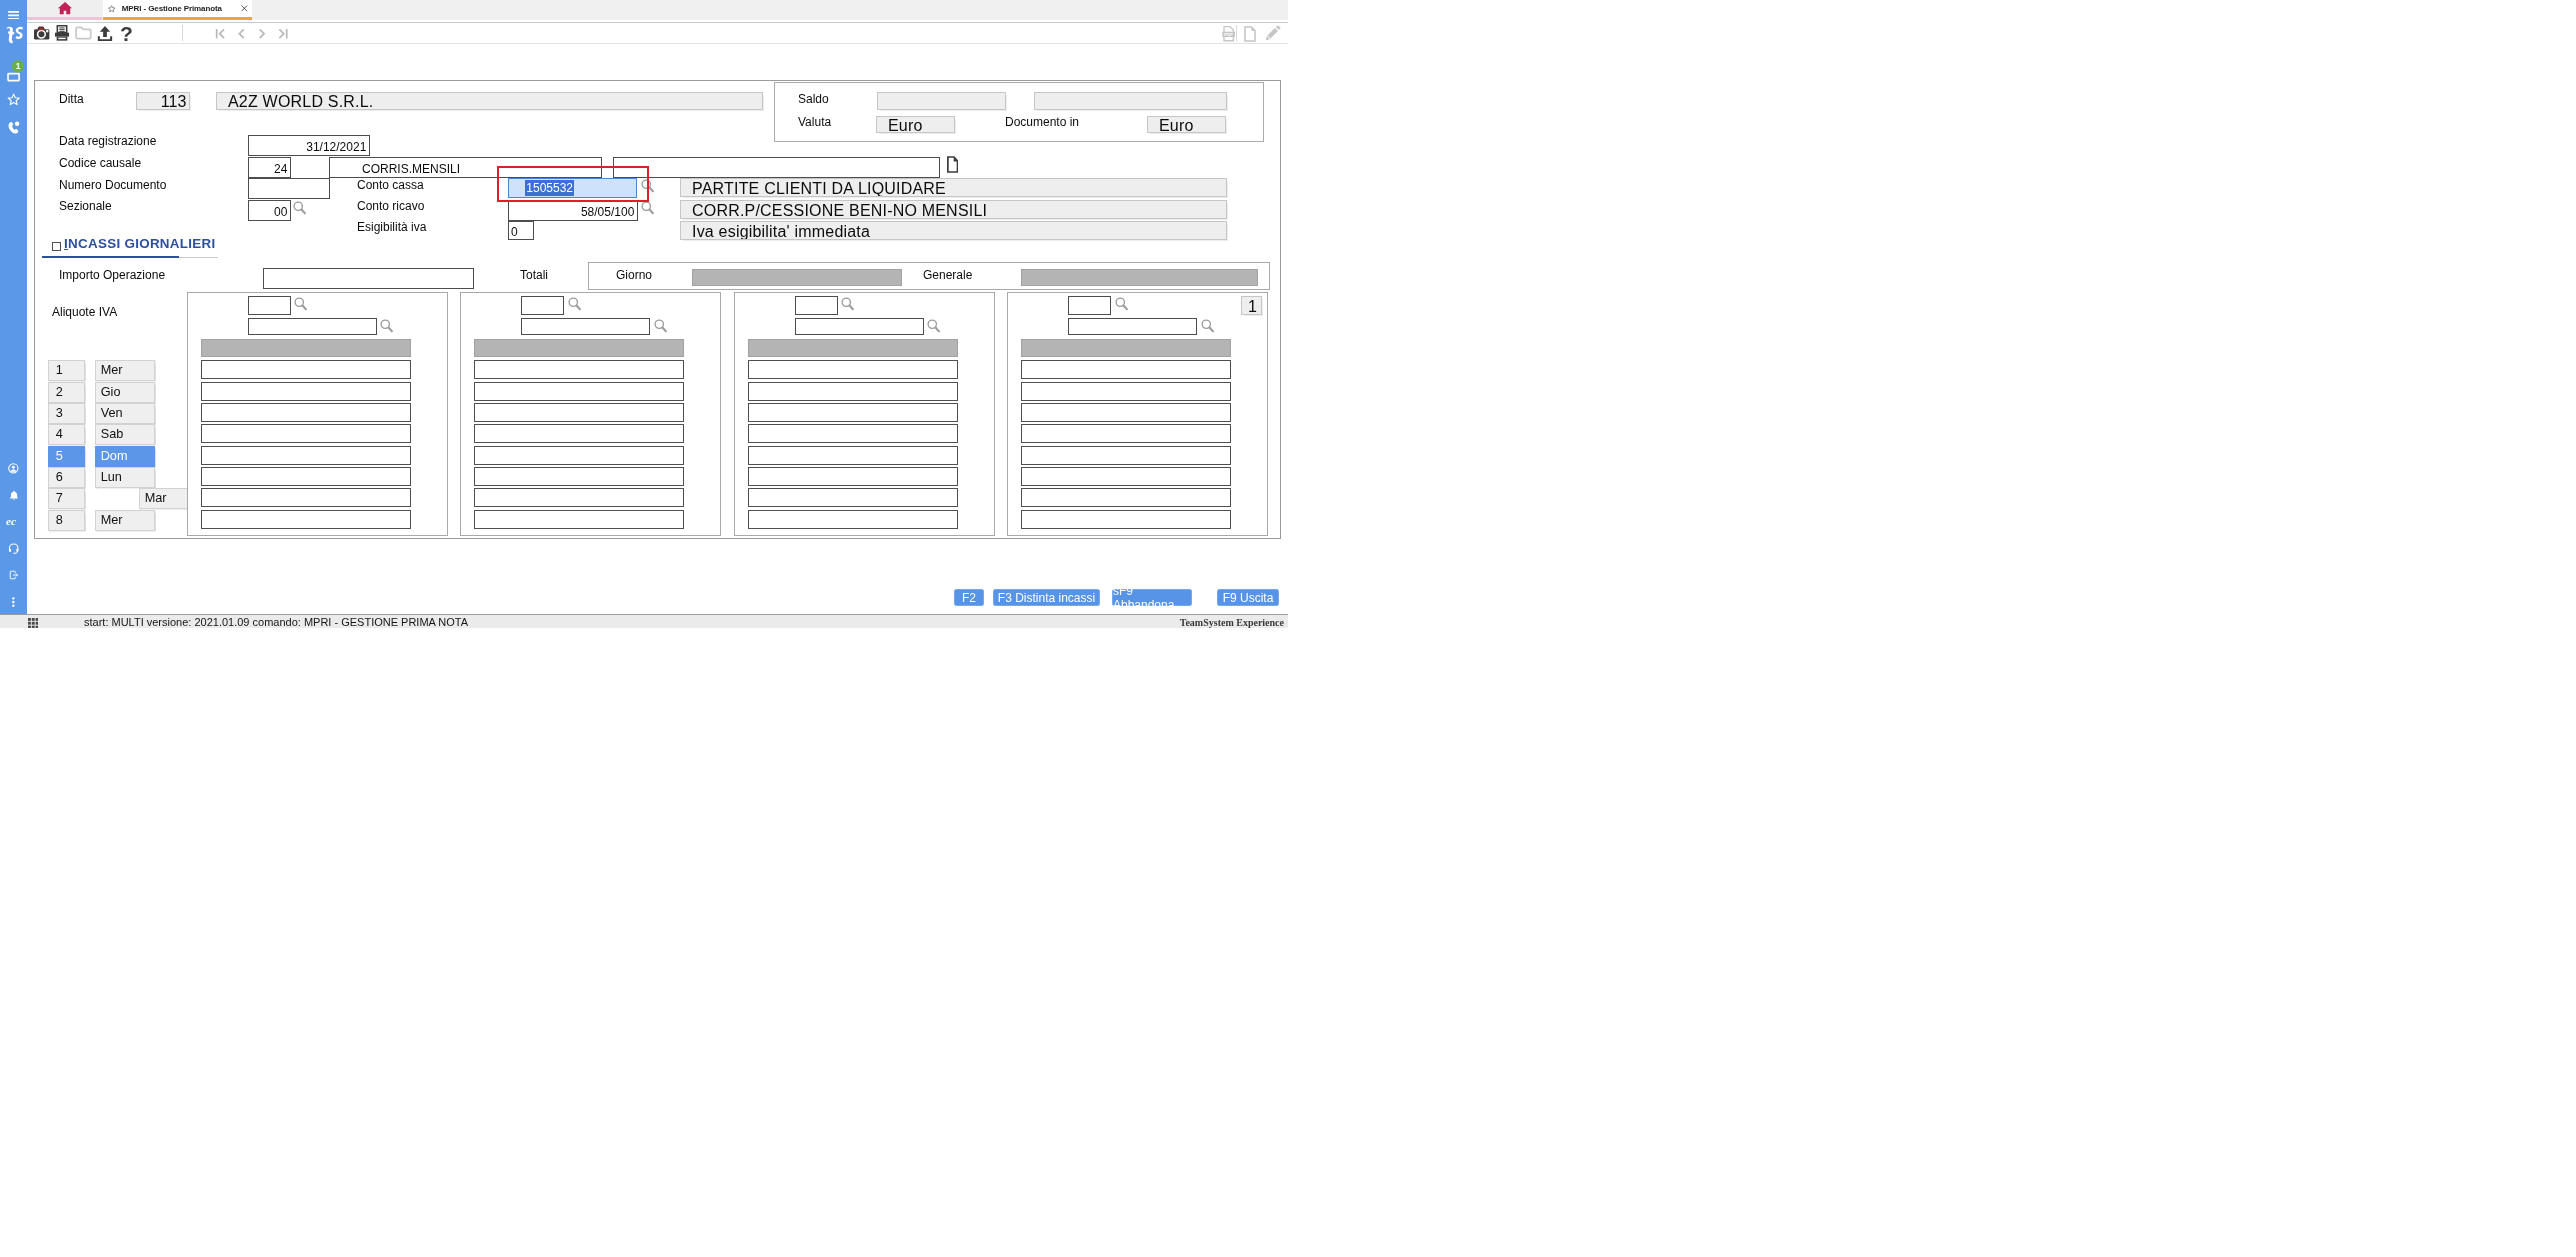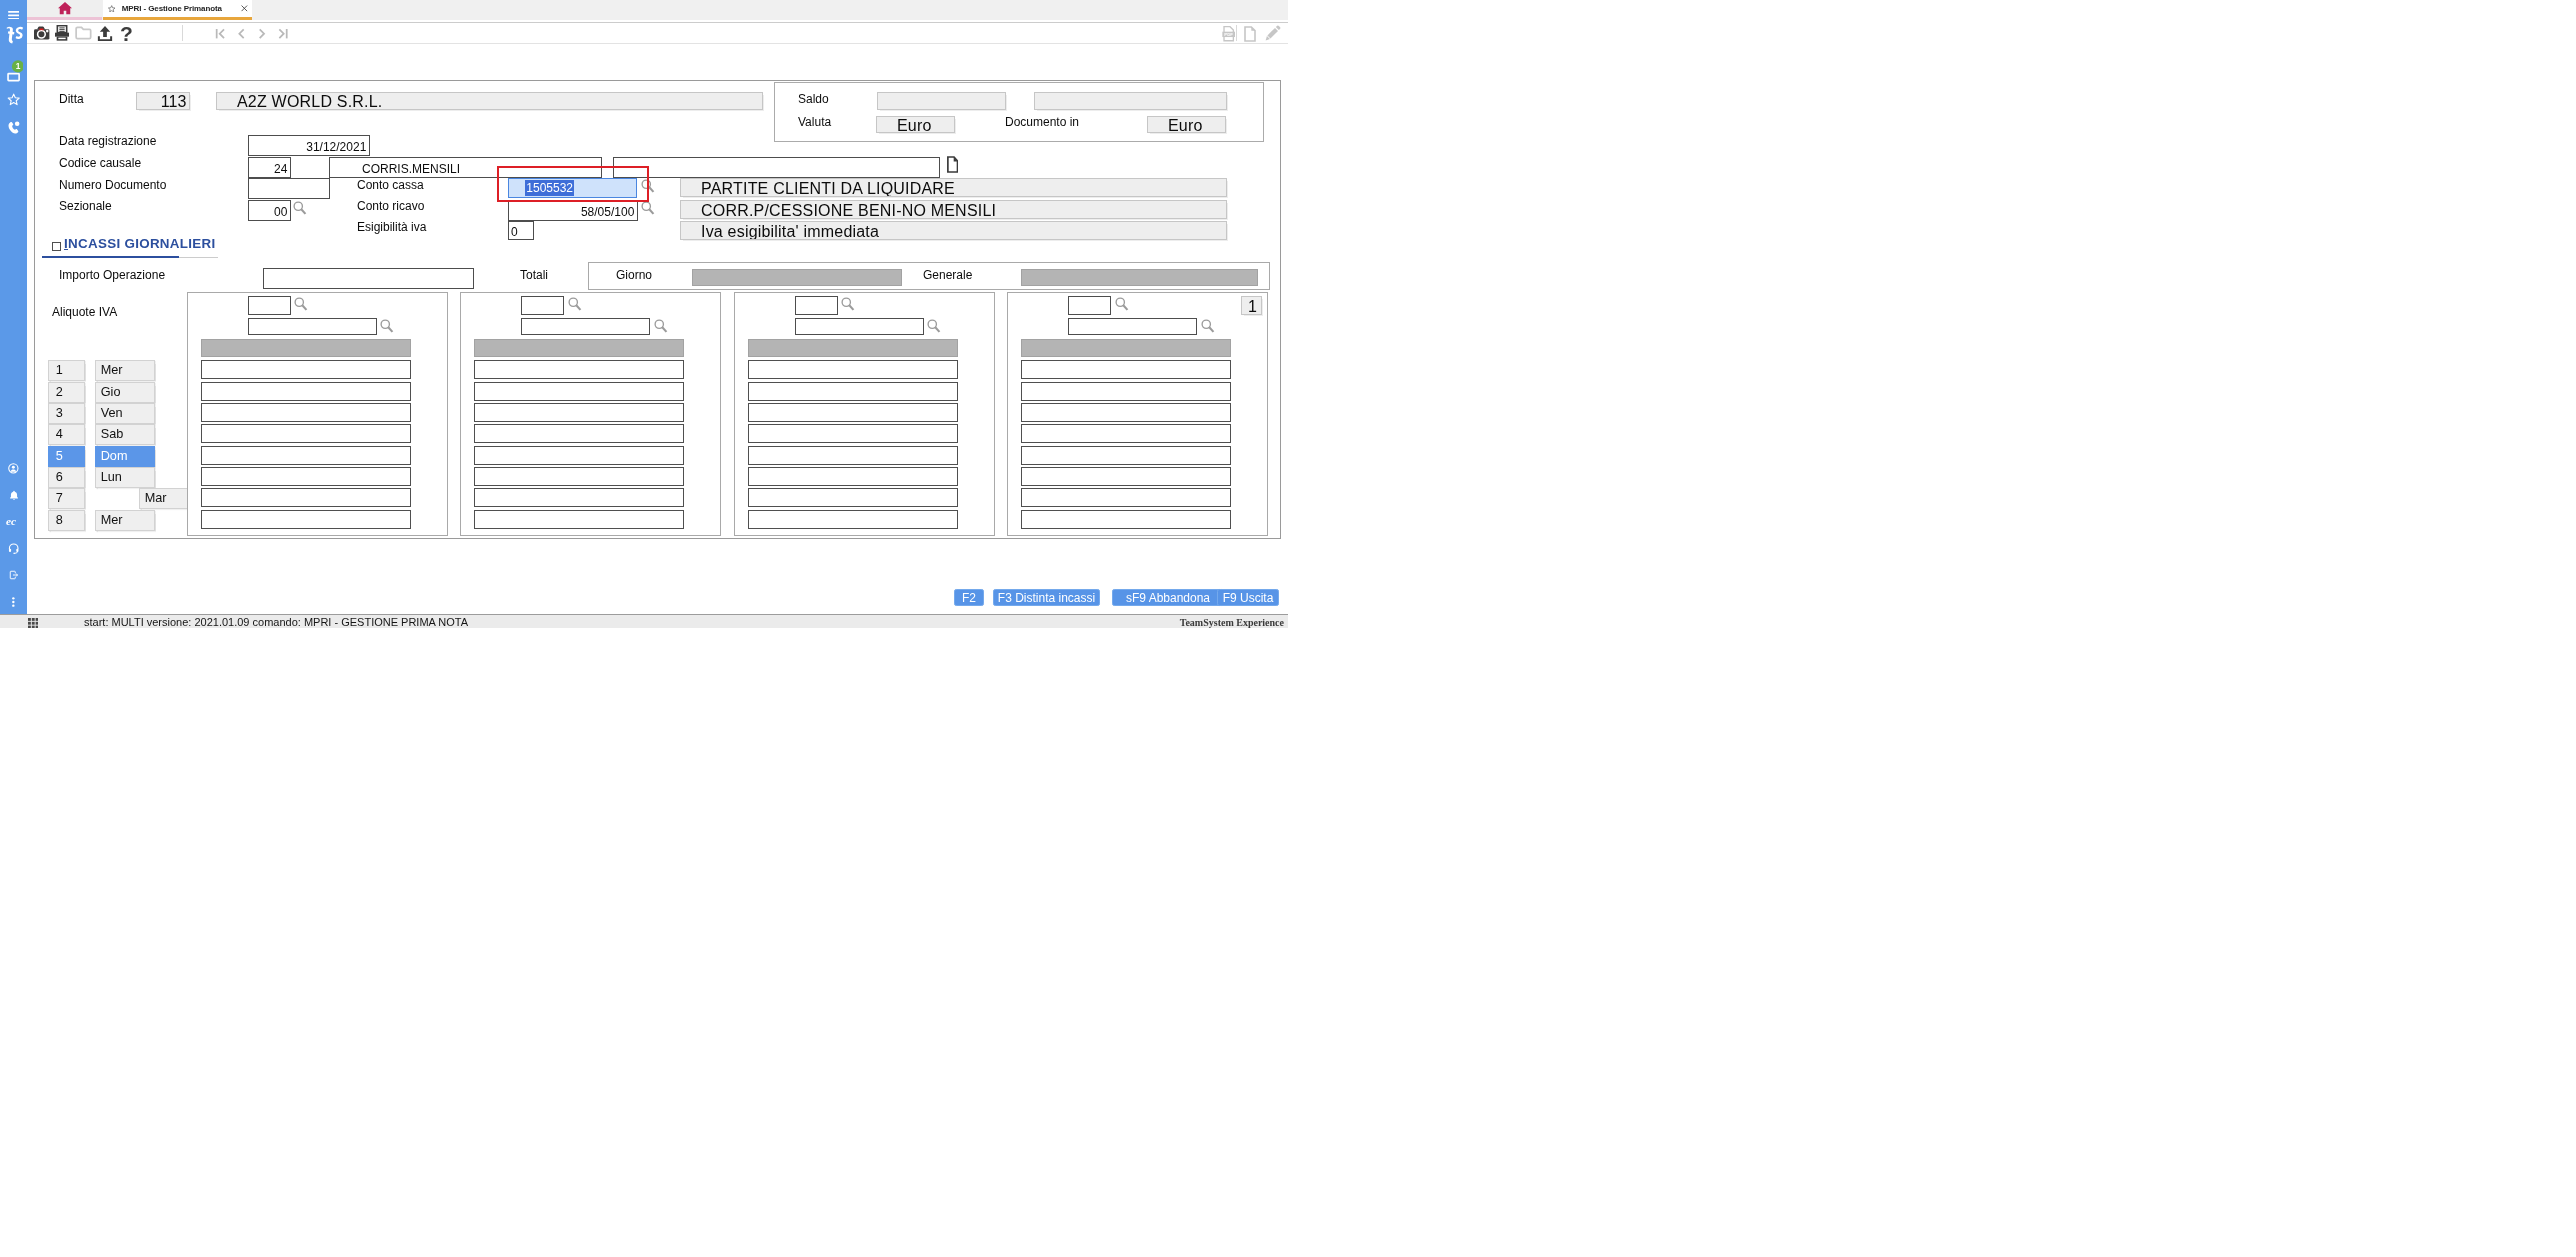--- a/index.html
+++ b/index.html
@@ -32,21 +32,21 @@
 
   
   .lbl { position:absolute; font-size:12px; color:#0c0c0c; white-space:nowrap; line-height:14px; }
   .inp { position:absolute; border:1px solid #4d4d4d; background:#fff; font-size:12px; color:#0c0c0c; display:flex; align-items:center; white-space:nowrap; overflow:hidden; }
   .inp { padding-top:3.4px; }
   .inp.right { justify-content:flex-end; padding-right:2.7px; }
   .inp.left { padding-left:3.4px; }
   .ro { position:absolute; border:0.7px solid #c6c6c6; background:#eeeeee; font-size:16px; color:#0c0c0c; display:flex; align-items:center; white-space:nowrap; overflow:hidden; box-shadow:0.7px 0.7px 0.7px rgba(0,0,0,0.07); }
   .ro { padding-top:2px; }
   .ro.right { justify-content:flex-end; padding-right:2.7px; }
-  .ro.left { padding-left:20px; letter-spacing:0.2px; }
+  .ro.left { padding-left:11px; letter-spacing:0.2px; }
   .grayblock { position:absolute; background:#b4b4b4; border:0.7px solid #a2a2a2; }
   .panelbox { position:absolute; border:0.7px solid #a9a9a9; background:#fff; }
   .mag { position:absolute; }
 
   #mainbox { left:34px; top:80px; width:1247px; height:459px; border:0.7px solid #9a9a9a; background:#fff; }
   #saldopanel { left:774px; top:82px; width:490px; height:60px; border:0.7px solid #ababab; background:#fff; }
 
   
   #incassi-label { position:absolute; font-size:13.4px; font-weight:bold; color:#2c4f9e; letter-spacing:0.3px; }
   #incassi-label .fl { text-decoration:underline; }
@@ -451,21 +451,21 @@
     <div class="alrow" style="left: 1021px; top: 467px; width: 210px; height: 19px;"></div>
     <div class="alrow" style="left: 1021px; top: 488px; width: 210px; height: 19px;"></div>
     <div class="alrow" style="left: 1021px; top: 510px; width: 210px; height: 19px;"></div>
   </div>
 <div class="ro right" style="left:1241px;top:296px;width:21px;height:19px;padding-right:4px;">1</div>
 
 <div id="annotation"></div>
 
 <div class="fbtn" style="left:954px;width:30px;">F2</div>
 <div class="fbtn" style="left:993px;width:107px;">F3 Distinta incassi</div>
-<div class="fbtn" style="left:1112px;width:112px;">sF9 Abbandona</div>
+<div class="fbtn" style="left:1112px;width:80px;">sF9 Abbandona</div>
 <div class="fbtn" style="left:1217px;width:62px;">F9 Uscita</div>
 
 <div class="abs" id="statusbar">
   <div class="abs" style="left:27.5px;top:2.7px;">
     <svg width="10.7" height="10.7" viewBox="0 0 16 16">
       <g fill="#4a4a4a">
         <rect x="0" y="0" width="4.3" height="4.3"></rect>
           <rect x="5.7" y="0" width="4.3" height="4.3"></rect>
           <rect x="11.4" y="0" width="4.3" height="4.3"></rect>
         <rect x="0" y="5.7" width="4.3" height="4.3"></rect>

